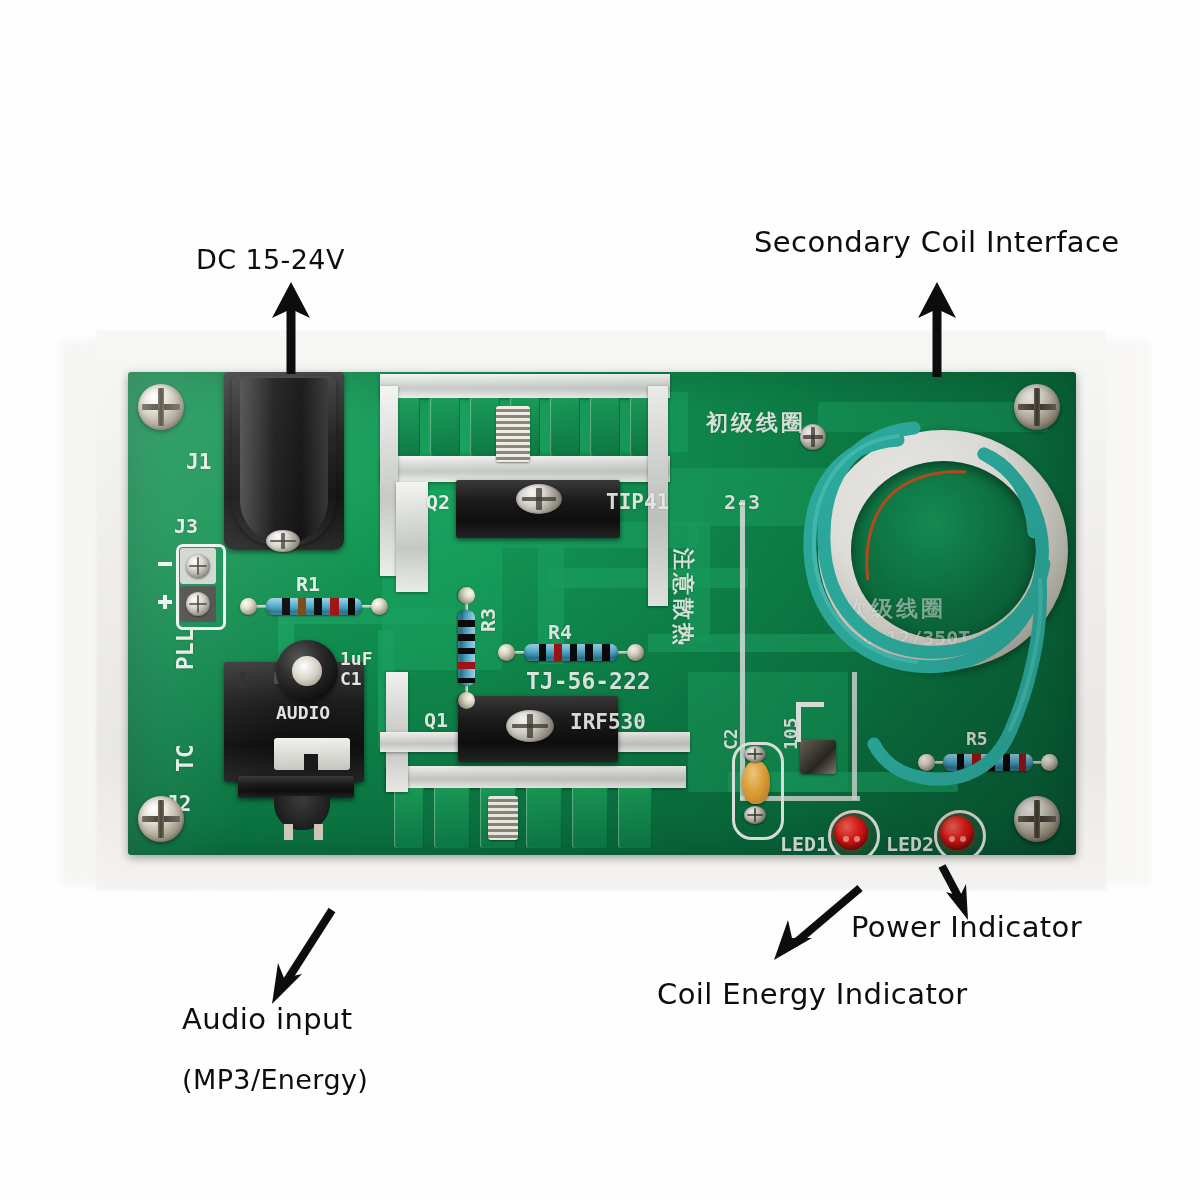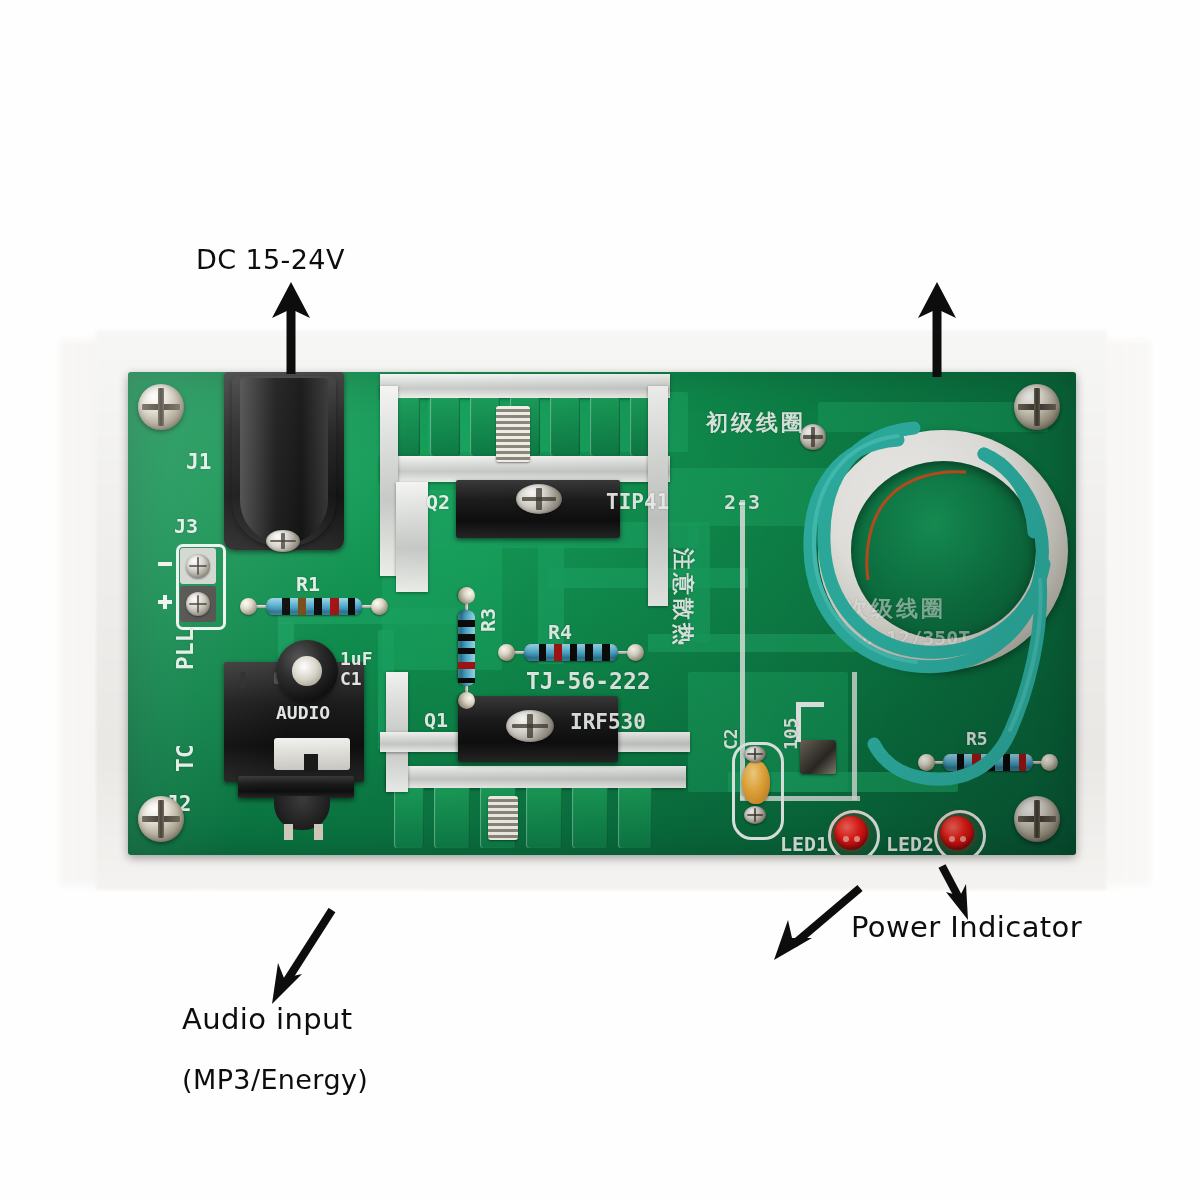--- a/index.html
+++ b/index.html
@@ -428,36 +428,38 @@
     </div>
 
   </div>
 
   <div class="anno l2" style="left:196px;top:244px;">DC 15-24V</div>
   <svg class="arrow-svg" style="left:262px;top:282px;" width="60" height="92" viewBox="0 0 60 92">
     <path d="M29 92 L29 22" stroke="#0d0d0d" stroke-width="9" fill="none"></path>
     <path d="M29 0 L48 36 L29 27 L10 36 Z" fill="#0d0d0d"></path>
   </svg>
 
+  <div class="anno l1" style="left:754px;top:225px;">Secondary Coil Interface</div>
   <svg class="arrow-svg" style="left:908px;top:282px;" width="60" height="95" viewBox="0 0 60 95">
     <path d="M29 95 L29 22" stroke="#0d0d0d" stroke-width="9" fill="none"></path>
     <path d="M29 0 L48 36 L29 27 L10 36 Z" fill="#0d0d0d"></path>
   </svg>
 
   <svg class="arrow-svg" style="left:250px;top:908px;" width="100" height="96" viewBox="0 0 100 96">
     <path d="M82 2 L36 74" stroke="#0d0d0d" stroke-width="8" fill="none"></path>
     <path d="M22 96 L28 55 L34 70 L52 66 Z" fill="#0d0d0d"></path>
   </svg>
   <div class="anno l1" style="left:182px;top:1002px;">Audio input</div>
   <div class="anno l2" style="left:182px;top:1064px;">(MP3/Energy)</div>
 
   <svg class="arrow-svg" style="left:756px;top:884px;" width="110" height="80" viewBox="0 0 110 80">
     <path d="M104 4 L38 60" stroke="#0d0d0d" stroke-width="8" fill="none"></path>
     <path d="M18 76 L32 36 L36 54 L56 54 Z" fill="#0d0d0d"></path>
   </svg>
+  <div class="anno l1" style="left:657px;top:977px;">Coil Energy Indicator</div>
 
   <svg class="arrow-svg" style="left:928px;top:864px;" width="60" height="60" viewBox="0 0 60 60">
     <path d="M14 2 L32 36" stroke="#0d0d0d" stroke-width="8" fill="none"></path>
     <path d="M40 56 L18 28 L32 32 L38 20 Z" fill="#0d0d0d"></path>
   </svg>
   <div class="anno l1" style="left:851px;top:910px;">Power Indicator</div>
 
 </div>
 
 </body></html>

